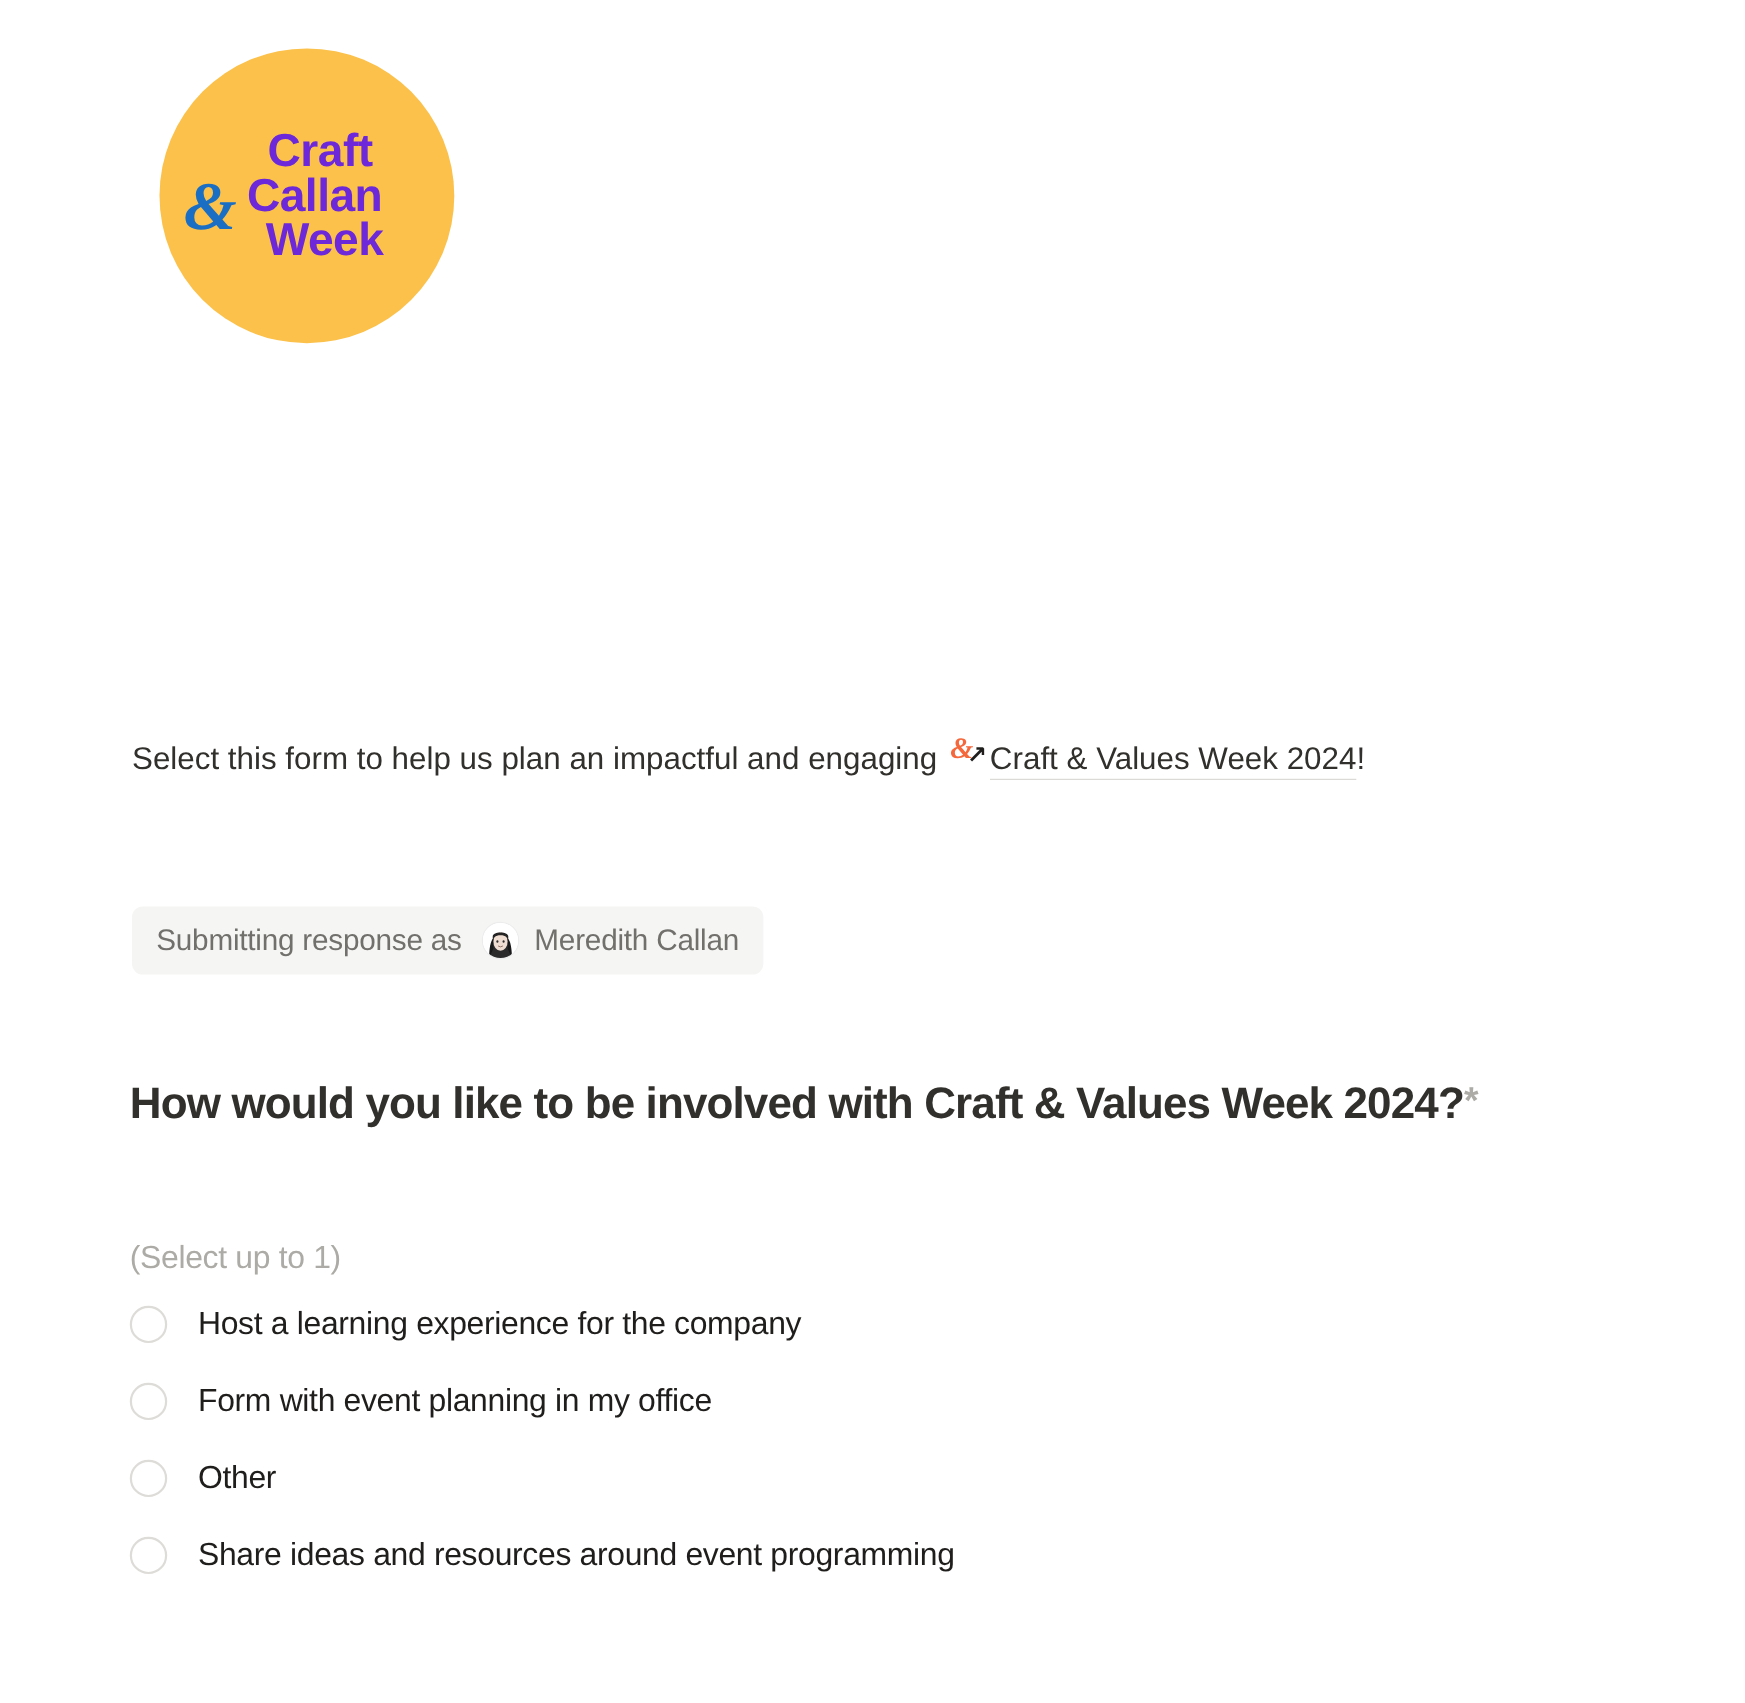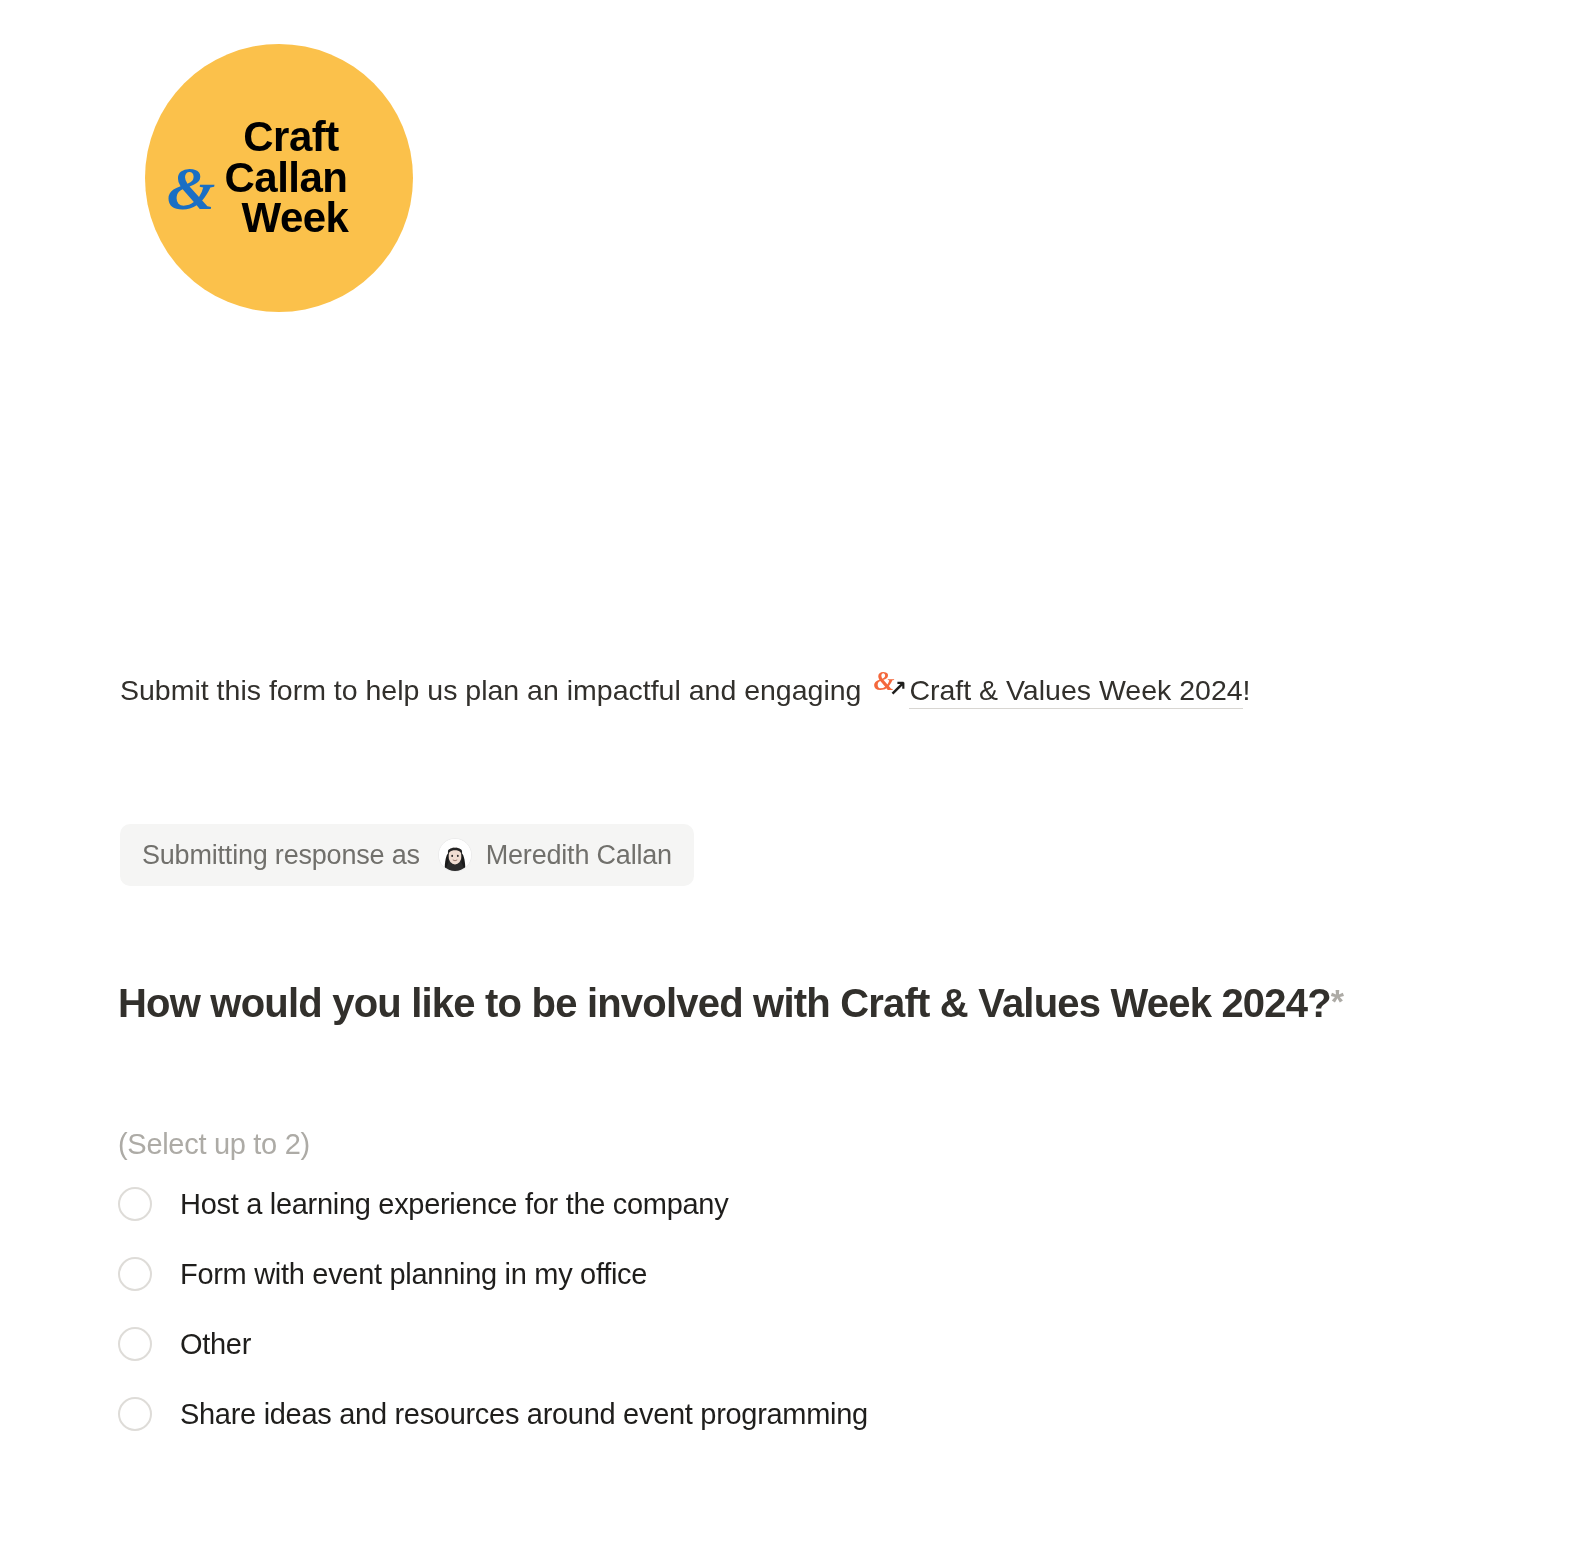--- a/index.html
+++ b/index.html
@@ -42,21 +42,21 @@
   .logo-text {
     position: absolute;
     left: 0;
     top: 50%;
     transform: translateY(-50%);
     width: 268px;
     text-align: center;
     font-family: "Liberation Sans", sans-serif;
     font-weight: bold;
     line-height: 0.97;
-    color: #000000;
+    color: #6d28d9;
     letter-spacing: -0.5px;
     padding-left: 16px;
   }
   .logo-line {
     display: block;
     font-size: 42px;
   }
   .logo-line.l1 { text-indent: 8px; }
   .logo-line.l2 { text-indent: -2px; }
   .logo-line.l3 { text-indent: 16px; }
@@ -240,21 +240,21 @@
       <div class="logo-text">
         <span class="logo-line l1">Craft</span>
         <span class="logo-line l2">Callan</span>
         <span class="logo-line l3">Week</span>
       </div>
     </div>
   </div>
 
 
   <div class="form-desc">
-    <span>Submit this form to help us plan an impactful and engaging </span><span class="link-icon"><span class="amp">&amp;</span><span class="arrow">↗</span></span><a class="inline-link" href="#">Craft &amp; Values Week 2024</a><span>!</span>
+    <span>Select this form to help us plan an impactful and engaging </span><span class="link-icon"><span class="amp">&amp;</span><span class="arrow">↗</span></span><a class="inline-link" href="#">Craft &amp; Values Week 2024</a><span>!</span>
   </div>
 
   <div class="submit-as">
     <span class="submit-as-label">Submitting response as</span>
     <span class="avatar">
       <svg viewBox="0 0 34 34" xmlns="http://www.w3.org/2000/svg">
         <rect width="34" height="34" fill="#ffffff"></rect>
         <path d="M7 34 C7 22 9 10 17 10 C25 10 27 22 27 34 Z" fill="#2b2b2b"></path>
         <ellipse cx="17" cy="18" rx="7" ry="9" fill="#f0ddd2"></ellipse>
         <path d="M10 15 C10 7 24 7 24 15 C24 12 22 9 17 9 C12 9 10 12 10 15 Z" fill="#1e1e1e"></path>
@@ -263,21 +263,21 @@
         <ellipse cx="20" cy="18" rx="1" ry="1.2" fill="#2b2b2b"></ellipse>
         <path d="M15 22.5 Q17 24 19 22.5" stroke="#8a6a5c" stroke-width="0.9" fill="none" stroke-linecap="round"></path>
         <path d="M6 34 C6 24 7.5 17 10 15 L10 25 Z" fill="#1a1a1a"></path>
         <path d="M28 34 C28 24 26.5 17 24 15 L24 25 Z" fill="#1a1a1a"></path>
       </svg>
     </span>
     <span class="submit-as-name">Meredith Callan</span>
   </div>
 
   <h2 class="question-title"><span>How would you like to be involved with Craft &amp; Values Week 2024?</span><span class="req-star">*</span></h2>
-  <div class="question-help">(Select up to 2)</div>
+  <div class="question-help">(Select up to 1)</div>
 
   <div class="options">
     <div class="option-row">
       <span class="radio"></span>
       <span class="option-label">Host a learning experience for the company</span>
     </div>
     <div class="option-row">
       <span class="radio"></span>
       <span class="option-label">Form with event planning in my office</span>
     </div>

